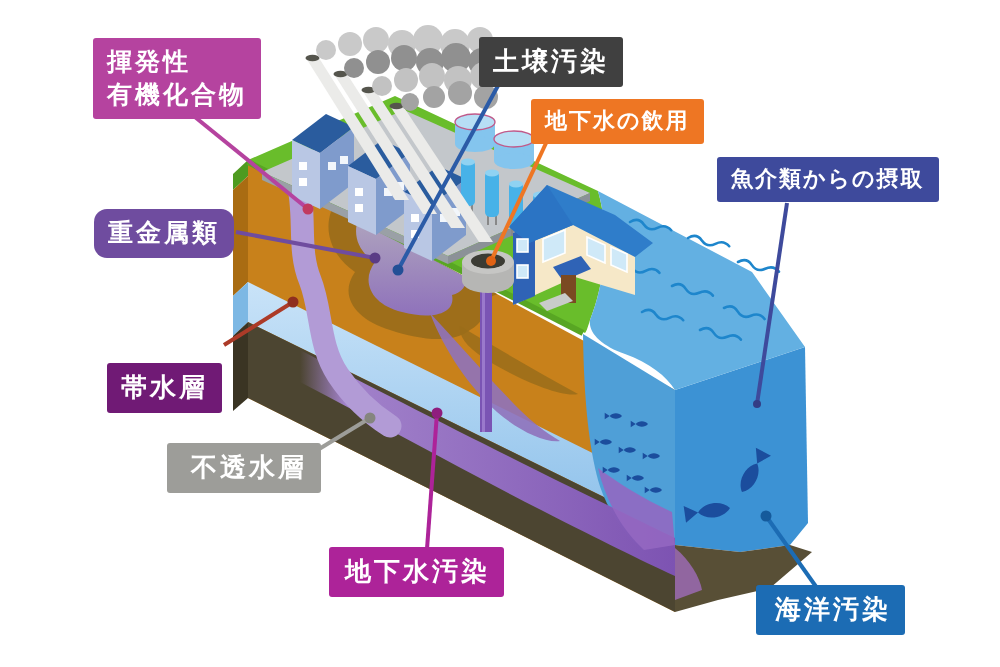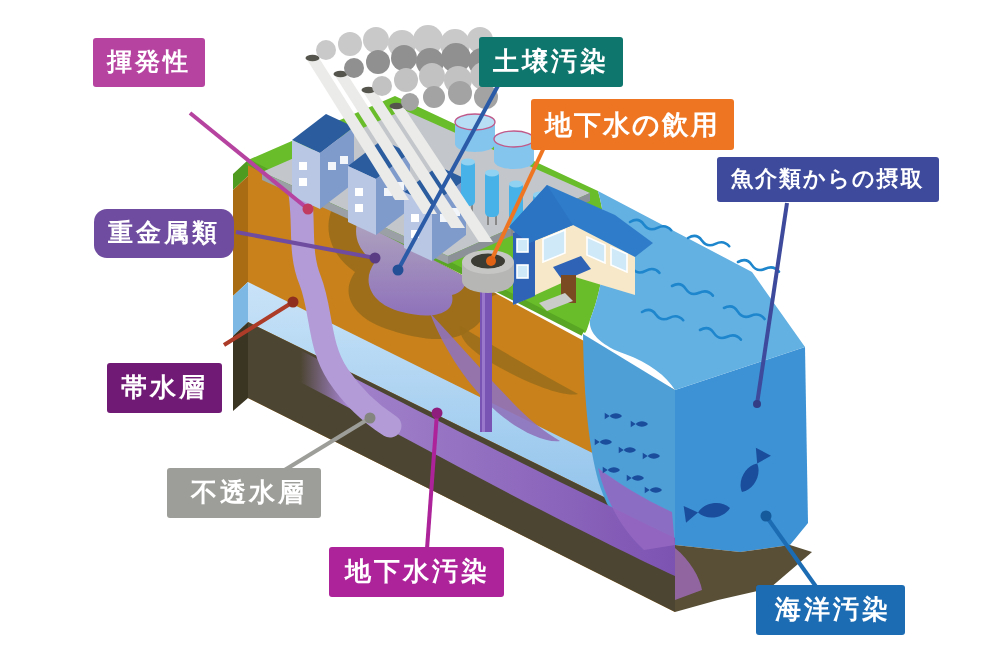--- a/index.html
+++ b/index.html
@@ -1,21 +1,21 @@
 <!DOCTYPE html>
 <html><head>
 <meta charset="utf-8">
 <style>
   html,body{margin:0;padding:0;background:#ffffff;}
   .stage{position:relative;width:1000px;height:667px;background:#ffffff;overflow:hidden;
          font-family:"DejaVu Sans","Liberation Sans",sans-serif;}
   .scene{position:absolute;left:0;top:0;}
   .label{position:absolute;color:#ffffff;font-weight:bold;padding:8px 14px;border-radius:3px;
          letter-spacing:3px;line-height:1.3;white-space:nowrap;font-size:26px;}
-  .label.small{font-size:27px;letter-spacing:2px;}
+  .label.small{font-size:22px;letter-spacing:2px;}
   .label.mid{font-size:22px;letter-spacing:2px;}
   .label.voc{font-size:25px;}
 </style>
 </head>
 <body>
 
 <div class="stage">
 
 <svg class="scene" width="1000" height="667" viewBox="0 0 1000 667">
   <defs>
@@ -280,23 +280,24 @@
     <circle cx="375" cy="258" r="5.5" style="fill: rgb(90, 60, 133);"></circle>
     <circle cx="293" cy="302" r="5.5" style="fill: rgb(143, 47, 31);"></circle>
     <circle cx="370" cy="418" r="5.5" style="fill: rgb(133, 133, 127);"></circle>
     <circle cx="437" cy="413" r="5.5" style="fill: rgb(143, 29, 126);"></circle>
     <circle cx="766" cy="516" r="5.5" style="fill: rgb(21, 90, 155);"></circle>
   </g>
 </svg>
 
 <div class="label voc" style="left: 93px; top: 38px; background-color: rgb(181, 67, 159); font-family: Liberation Serif, serif;">
   <span>揮発性</span><br>
+  <span>有機化合物</span>
 </div>
-<div class="label" style="left: 479px; top: 37px; background-color: #0f766e; text-align: right;">土壌汚染</div>
+<div class="label" style="left: 479px; top: 37px; background-color: #404040; text-align: right;">土壌汚染</div>
 <div class="label small" style="left: 531px; top: 99px; background-color: rgb(238, 118, 35);">地下水の飲用</div>
 <div class="label mid" style="left: 677px; top: 157px; background-color: rgb(62, 74, 156); margin-left: 40px;">魚介類からの摂取</div>
 <div class="label" style="left: 94px; top: 209px; font-size: 25px; background-color: rgb(111, 76, 159); border-radius: 13px;">重金属類</div>
 <div class="label" style="left: 107px; top: 331px; background-color: #701a75; margin-top: 32px;">帯水層</div>
-<div class="label" style="left: 167px; top: 468px; background-color: rgb(157, 157, 153); padding-left: 24px;">不透水層</div>
+<div class="label" style="left: 167px; top: 443px; background-color: rgb(157, 157, 153); padding-left: 24px;">不透水層</div>
 <div class="label" style="left: 329px; top: 547px; background-color: rgb(173, 35, 153); padding-left: 16px;">地下水汚染</div>
 <div class="label" style="left: 756px; top: 585px; background-color: rgb(28, 108, 180); padding-left: 19px;">海洋汚染</div>
 
 </div>
 
 </body></html>

